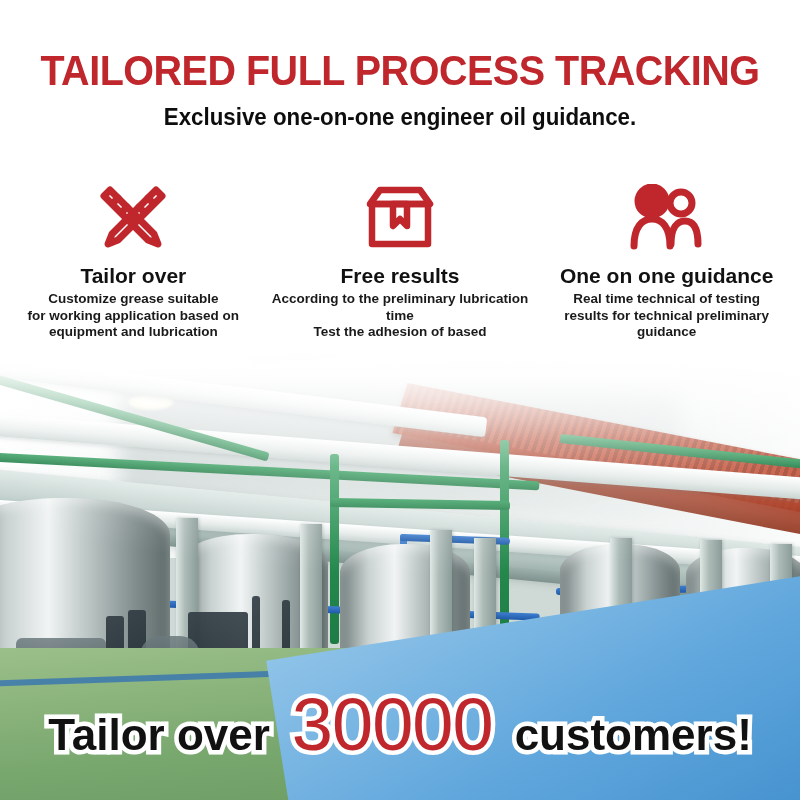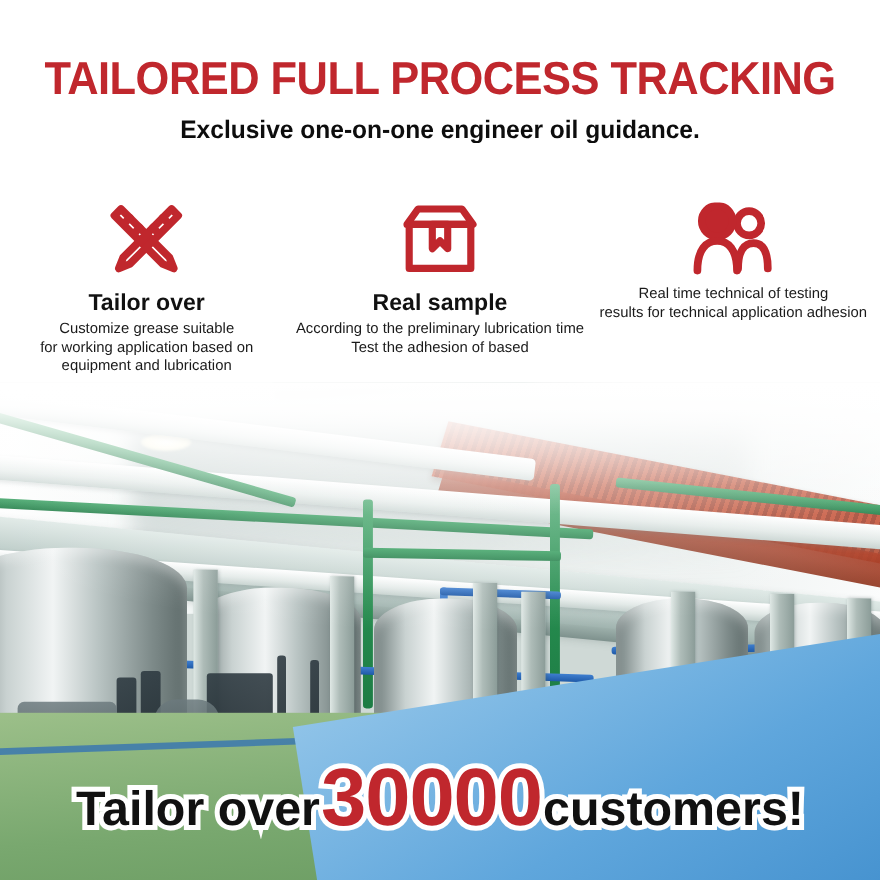--- a/index.html
+++ b/index.html
@@ -82,20 +82,21 @@
     color: #111111;
     margin-top: 8px;
     white-space: nowrap;
   }
   .feature-desc {
     font-size: 13.5px;
     line-height: 16.5px;
     color: #1a1a1a;
     margin-top: 3px;
     max-width: 262px;
+    font-weight: bold;
   }
   .feature-desc span { display: block; }
 
   
   .photo {
     position: absolute;
     left: 0;
     top: 348px;
     width: 800px;
     height: 452px;
@@ -261,27 +262,27 @@
   .bt-word {
     font-size: 44px;
     font-weight: bold;
     color: #111111;
     -webkit-text-stroke: 9px #ffffff;
     paint-order: stroke fill;
     vertical-align: baseline;
   }
   .bt-number {
     font-size: 74px;
-    font-weight: bold;
+    font-weight: normal;
     color: #c0272d;
     -webkit-text-stroke: 9px #ffffff;
     paint-order: stroke fill;
     letter-spacing: -1px;
     vertical-align: baseline;
-    margin: 0 1px;
+    margin: 0 22px;
   }
 </style>
 </head>
 <body>
 
 <div class="banner">
 
   <div class="header">
     <div class="headline">TAILORED FULL PROCESS TRACKING</div>
     <div class="subhead">Exclusive one-on-one engineer oil guidance.</div>
@@ -315,41 +316,42 @@
       <div class="feature-icon">
         <svg width="68" height="66" viewBox="0 0 68 66" fill="none" stroke="#c0272d" stroke-width="6.5" stroke-linejoin="round" stroke-linecap="round">
 
           <path d="M14 6 H54 L64 20 H4 Z"></path>
 
           <path d="M6 20 H62 V60 H6 Z"></path>
 
           <path d="M27 20 H41 V42 L34 35 L27 42 Z"></path>
         </svg>
       </div>
-      <div class="feature-title">Real sample</div>
+      <div class="feature-title">Free results</div>
       <div class="feature-desc">
         <span>According to the preliminary lubrication time</span>
         <span>Test the adhesion of based</span>
       </div>
     </div>
 
     <div class="feature">
       <div class="feature-icon">
         <svg width="74" height="66" viewBox="0 0 74 66" fill="none" stroke="#c0272d" stroke-width="7" stroke-linejoin="round" stroke-linecap="round">
 
           <circle cx="51" cy="19" r="11"></circle>
           <path d="M41 60 C41 44 47 37 55 37 C63 37 68 44 68 60"></path>
 
           <circle cx="22" cy="17" r="14" fill="#c0272d" stroke="#c0272d"></circle>
           <path d="M4 62 C4 43 12 35 22 35 C32 35 40 43 40 62"></path>
         </svg>
       </div>
+      <div class="feature-title">One on one guidance</div>
       <div class="feature-desc">
         <span>Real time technical of testing</span>
-        <span>results for technical application adhesion</span>
+        <span>results for technical preliminary guidance</span>
       </div>
     </div>
 
   </div>
 
   <div class="photo">
     <div class="photo-inner">
 
       <div class="ceil"></div>
       <div class="ceil-shade"></div>

